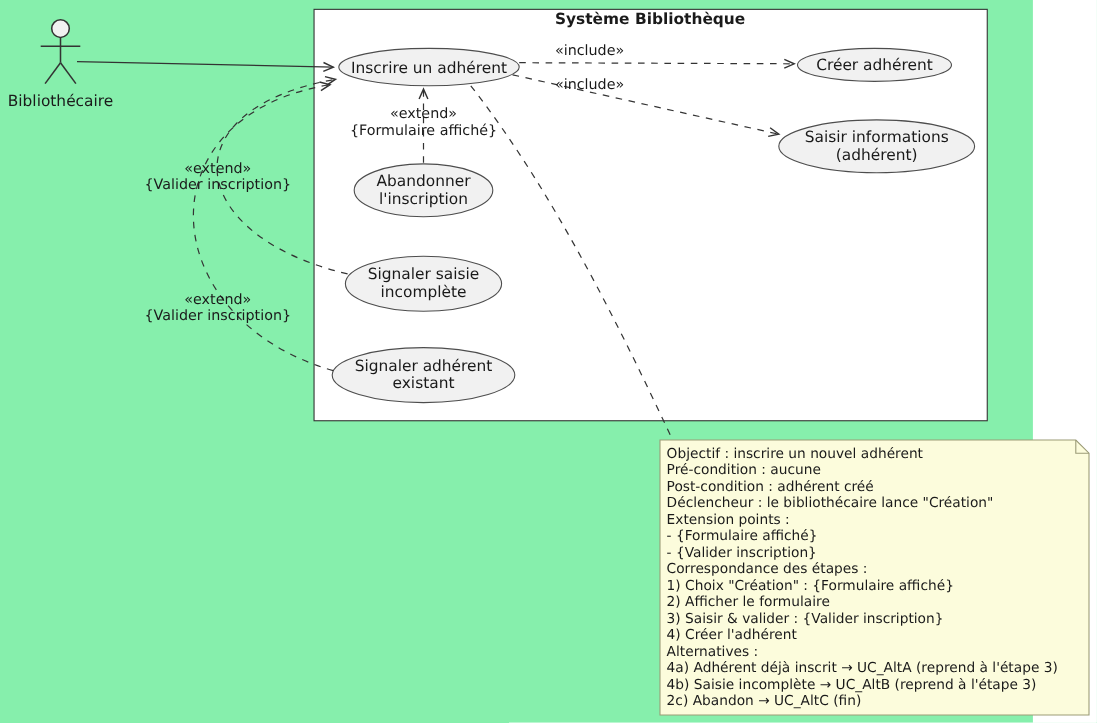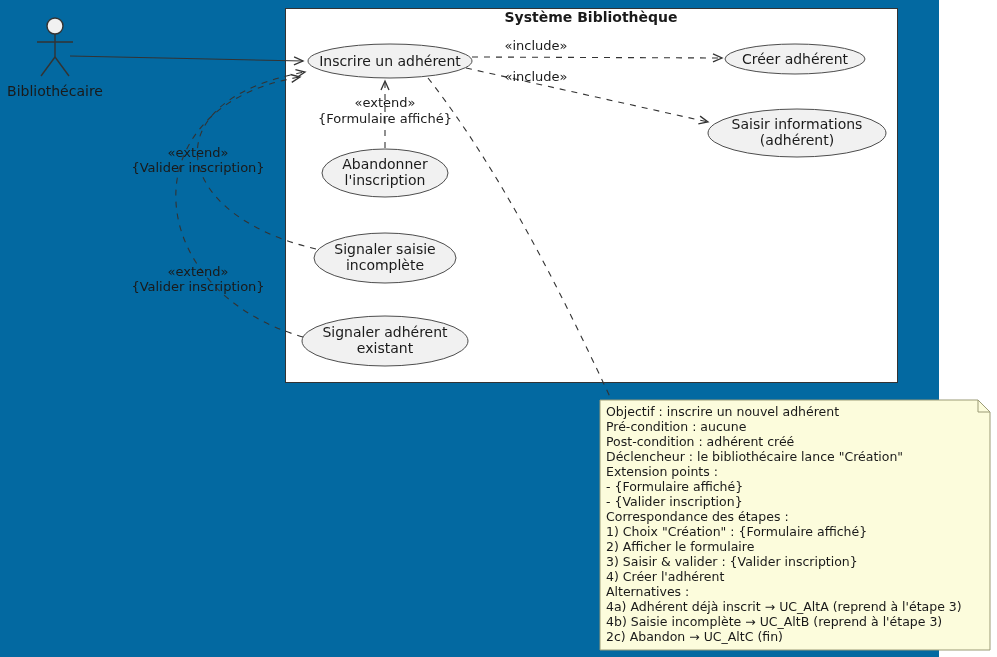--- a/index.html
+++ b/index.html
@@ -4,21 +4,21 @@
 <style>
   html, body {
     margin: 0;
     padding: 0;
     background: #ffffff;
   }
   .canvas {
     position: relative;
     width: 939px;
     height: 657px;
-    background: #0369a1;
+    background: #86efac;
     font-family: "DejaVu Sans", sans-serif;
   }
   svg { position: absolute; left: 0; top: 0; }
   text {
     font-family: "DejaVu Sans", sans-serif;
     font-size: 14px;
     fill: #1a1a1a;
   }
   .bold { font-weight: bold; }
   .lbl { font-size: 13px; }

